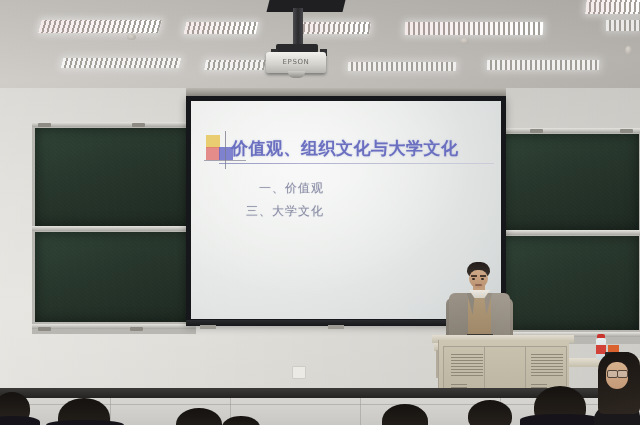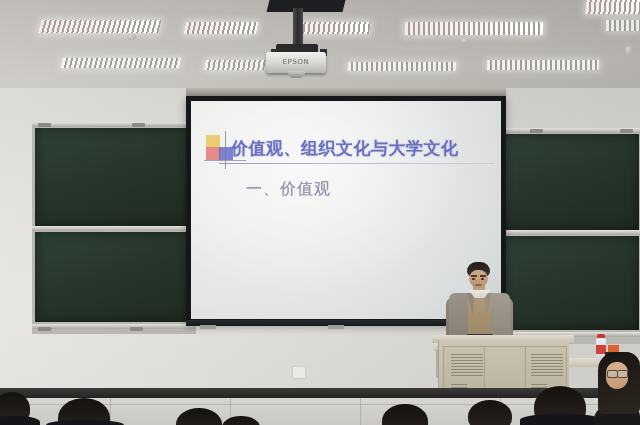--- a/index.html
+++ b/index.html
@@ -79,21 +79,21 @@
   .dline-h{position:absolute;left:-2px;top:25px;width:42px;height:1px;background:rgba(120,120,140,.65);}
 
   .slide-title{position:absolute;left:40px;top:36px;width:270px;
     font-size:17px;line-height:22px;font-weight:bold;color:#6a6fc0;
     text-shadow:0 0 2px rgba(140,145,210,.55);letter-spacing:.5px;
     white-space:nowrap;}
   .title-rule{position:absolute;left:28px;top:62px;width:275px;height:1px;
     background:linear-gradient(90deg,rgba(120,124,180,.75),rgba(150,152,190,.25));}
 
   .bullets{position:absolute;left:55px;top:76px;}
-  .bullet{font-size:16px;line-height:23px;color:#8d8fa6;letter-spacing:1px;
+  .bullet{font-size:12px;line-height:23px;color:#8d8fa6;letter-spacing:1px;
     text-shadow:0 0 1px rgba(150,152,180,.5);text-align:right;}
 
   
   .person{position:absolute;left:443px;top:262px;width:72px;height:86px;}
   .p-hair{position:absolute;left:24px;top:0;width:23px;height:15px;border-radius:11px 11px 7px 7px;
     background:linear-gradient(180deg,#231e1b,#3a322c);}
   .p-face{position:absolute;left:26px;top:8px;width:19px;height:18px;border-radius:9px 9px 10px 10px;
     background:linear-gradient(180deg,#cda887,#bb9373);}
   .p-brow{position:absolute;width:6px;height:1.5px;background:#4a3a2e;top:13px;}
   .p-eye{position:absolute;width:3px;height:2px;background:#3a2c22;border-radius:1px;top:16px;}
@@ -255,20 +255,21 @@
         <div class="dq dq-b"></div>
         <div class="dline-v"></div>
         <div class="dline-h"></div>
       </div>
 
       <div class="slide-title">价值观、组织文化与大学文化</div>
       <div class="title-rule"></div>
 
       <div class="bullets">
         <div class="bullet">一、价值观</div>
+        <div class="bullet">三、大学文化</div>
       </div>
     </div>
   </div>
   <div class="scr-bottom"></div>
   <div class="scr-foot" style="left:200px;"></div>
   <div class="scr-foot" style="left:328px;"></div>
   <div class="scr-foot" style="left:470px;"></div>
 
   <div class="person">
     <div class="p-arm-l"></div>

